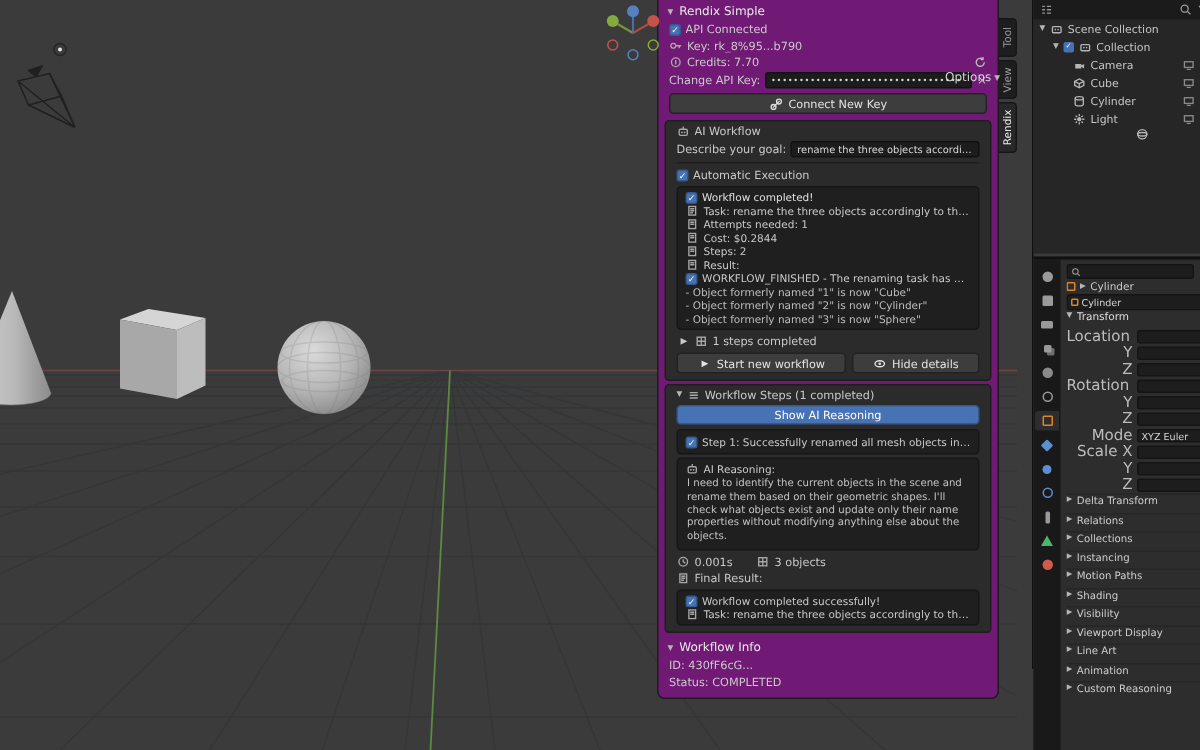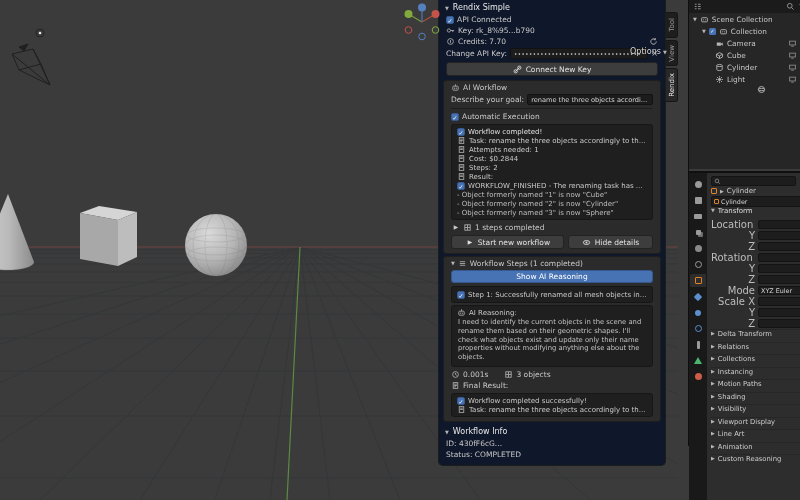--- a/index.html
+++ b/index.html
@@ -8,21 +8,21 @@
     font-family:"DejaVu Sans",sans-serif; background:#3b3b3b; color:#c9c9c9; }
 
   
   .viewport{ position:absolute; left:0; top:0; width:678px; height:500px; background:#3b3b3b; overflow:hidden; }
   svg.vp{ position:absolute; left:0; top:0; }
   .options-btn{ position:absolute; left:630px; top:2px; z-index:6; font-size:8px; color:#d2d2d2; display:flex; gap:2px; align-items:center;margin-top:45px;}
   .gizmo{ position:absolute; left:398px; top:1px; z-index:4; }
 
   
   .npanel{ position:absolute; left:438px; top:0; width:228px; z-index:3;
-    background:#0f172a; border:1px solid #1c1c1c; border-top:none; border-radius:0 0 5px 5px;
+    background:#701a75; border:1px solid #1c1c1c; border-top:none; border-radius:0 0 5px 5px;
     font-size:7.5px; color:#c9c9c9; padding-bottom:5px; }
   .phead{ display:flex; align-items:center; gap:4px; padding:3px 6px 2px; color:#e8e8e8; font-size:8px; }
   .prow{ display:flex; align-items:center; gap:3px; padding:1px 7px; min-height:11px; white-space:nowrap; overflow:hidden; }
   .grow{ flex:1 1 auto; min-width:0; overflow:hidden; text-overflow:ellipsis; }
   .chev{ font-size:5px; color:#b5b5b5; flex:0 0 auto; }
   .cb{ flex:0 0 auto; width:8px; height:8px; background:#4772b3; border:1px solid #35movie5a8e; border-radius:2px;
        color:#fff; font-size:6px; line-height:7px; text-align:center; }
   .cb{ border:1px solid #35588e; }
   svg.i{ width:9px; height:9px; flex:0 0 auto; }
   .field{ background:#1c1c1c; border:1px solid #121212; border-radius:2px; height:11px;

